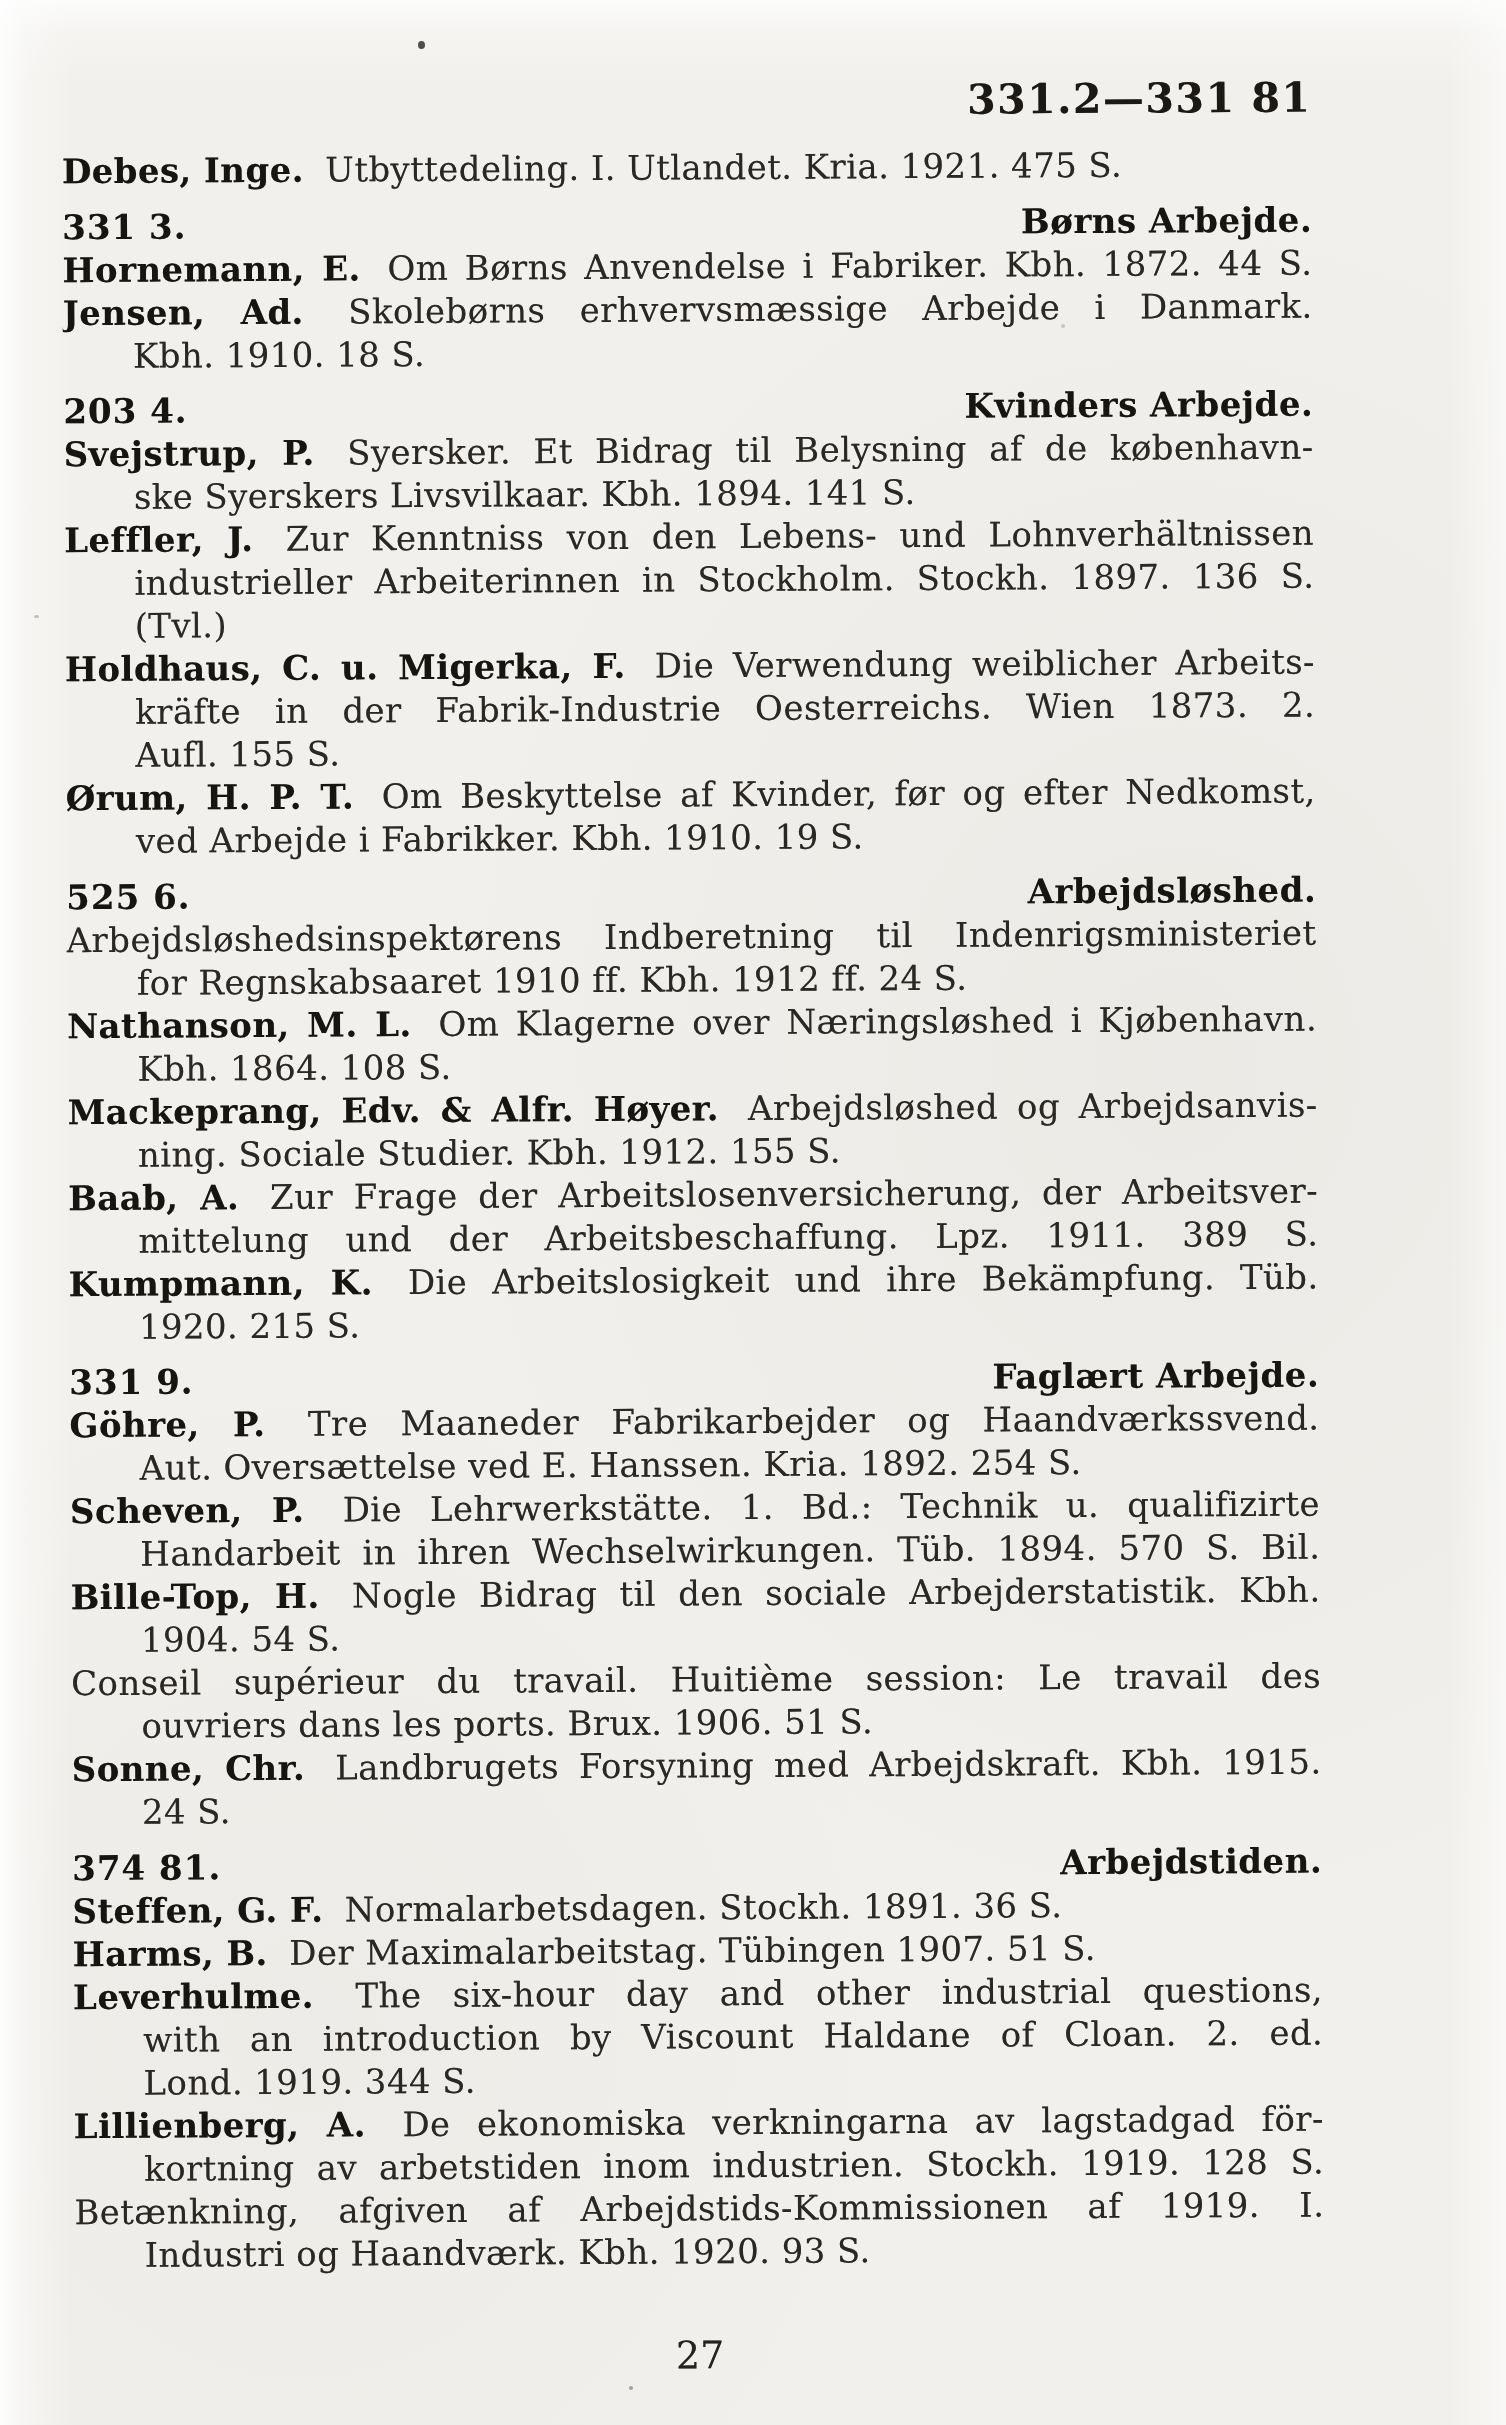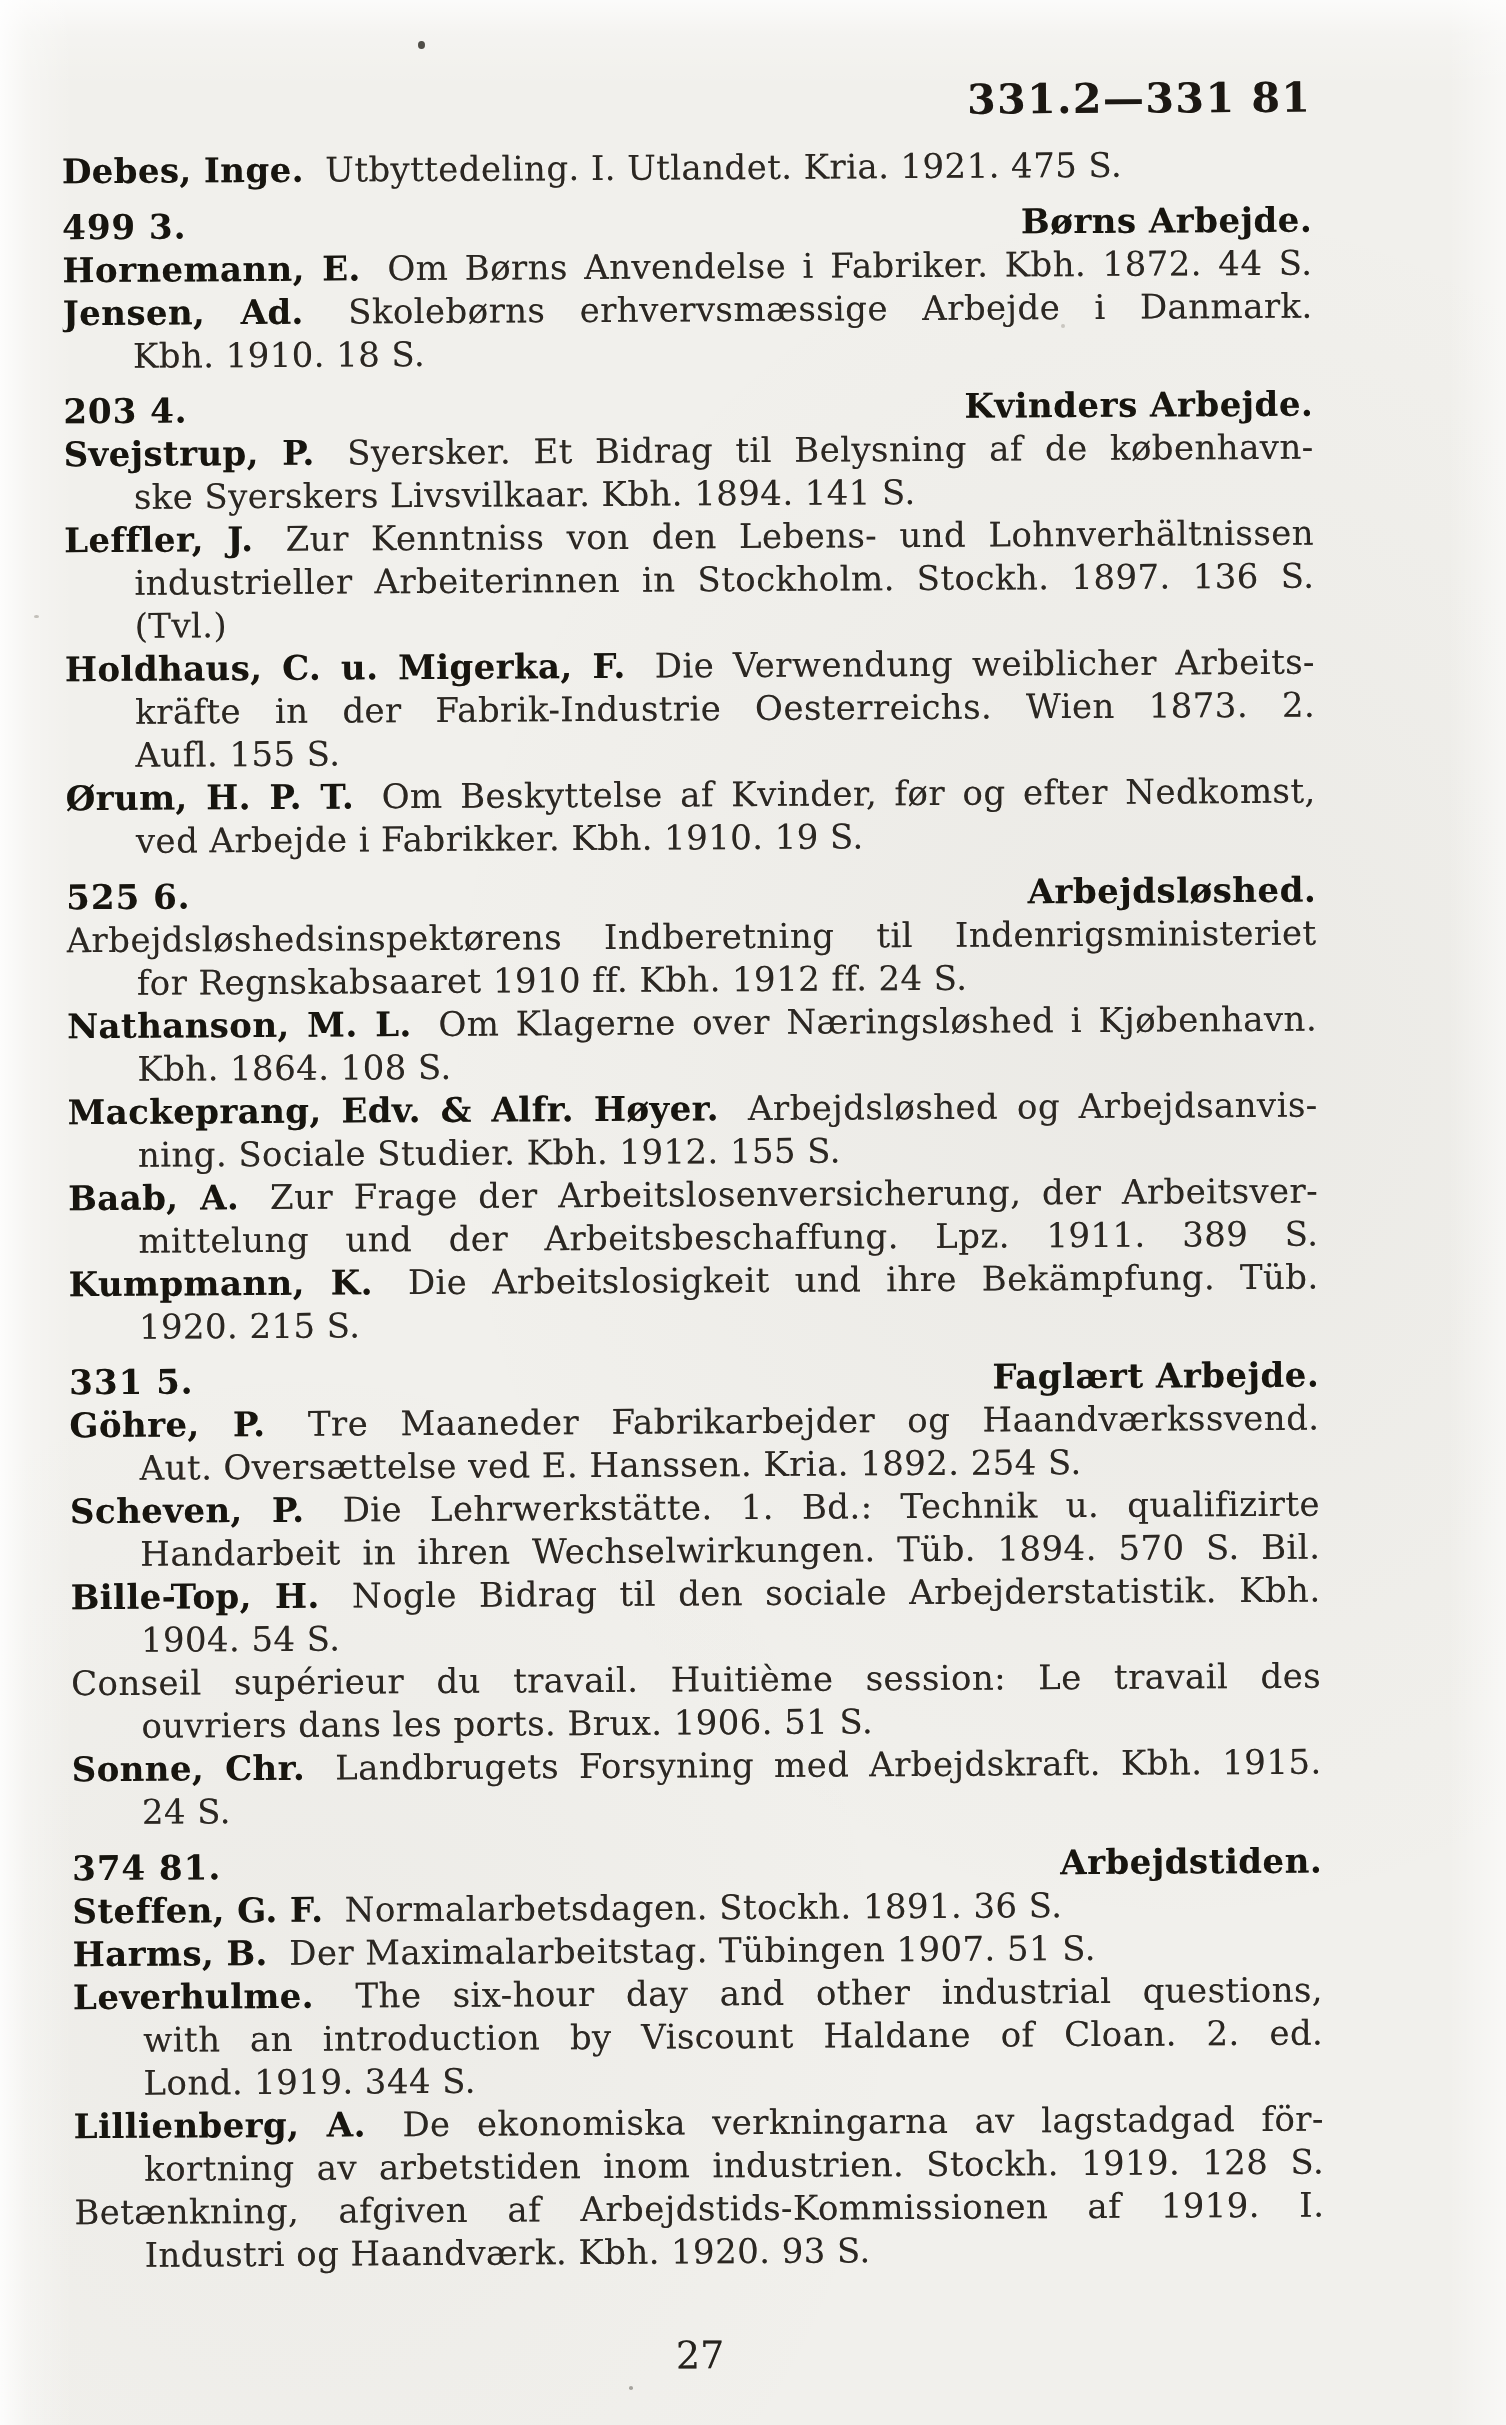--- a/index.html
+++ b/index.html
@@ -78,21 +78,21 @@
 </head>
 <body>
 
 <div class="page">
   <div class="content">
     <div class="range-header">331.2—331 81</div>
 
     <div class="text-block" id="text-block">
         <div class="line"><b class="lead">Debes, Inge.</b> <span class="rest">Utbyttedeling. I. Utlandet. Kria. 1921. 475 S.</span></div>
         <div class="line section">
-          <b class="sec-num">499 3.</b>
+          <b class="sec-num">331 3.</b>
           <b class="sec-title">Børns Arbejde.</b>
         </div>
         <div class="line justify"><b class="lead">Hornemann, E.</b> <span class="rest">Om Børns Anvendelse i Fabriker. Kbh. 1872. 44 S.</span></div>
         <div class="line justify"><b class="lead">Jensen, Ad.</b> <span class="rest">Skolebørns erhvervsmæssige Arbejde i Danmark.</span></div>
         <div class="line indent"><span class="rest">Kbh. 1910. 18 S.</span></div>
         <div class="line section">
           <b class="sec-num">203 4.</b>
           <b class="sec-title">Kvinders Arbejde.</b>
         </div>
         <div class="line justify"><b class="lead">Svejstrup, P.</b> <span class="rest">Syersker. Et Bidrag til Belysning af de københavn-</span></div>
@@ -113,21 +113,21 @@
         <div class="line indent"><span class="rest">for Regnskabsaaret 1910 ff. Kbh. 1912 ff. 24 S.</span></div>
         <div class="line justify"><b class="lead">Nathanson, M. L.</b> <span class="rest">Om Klagerne over Næringsløshed i Kjøbenhavn.</span></div>
         <div class="line indent"><span class="rest">Kbh. 1864. 108 S.</span></div>
         <div class="line justify"><b class="lead">Mackeprang, Edv. &amp; Alfr. Høyer.</b> <span class="rest">Arbejdsløshed og Arbejdsanvis-</span></div>
         <div class="line indent"><span class="rest">ning. Sociale Studier. Kbh. 1912. 155 S.</span></div>
         <div class="line justify"><b class="lead">Baab, A.</b> <span class="rest">Zur Frage der Arbeitslosenversicherung, der Arbeitsver-</span></div>
         <div class="line indent justify"><span class="rest">mittelung und der Arbeitsbeschaffung. Lpz. 1911. 389 S.</span></div>
         <div class="line justify"><b class="lead">Kumpmann, K.</b> <span class="rest">Die Arbeitslosigkeit und ihre Bekämpfung. Tüb.</span></div>
         <div class="line indent"><span class="rest">1920. 215 S.</span></div>
         <div class="line section">
-          <b class="sec-num">331 5.</b>
+          <b class="sec-num">331 9.</b>
           <b class="sec-title">Faglært Arbejde.</b>
         </div>
         <div class="line justify"><b class="lead">Göhre, P.</b> <span class="rest">Tre Maaneder Fabrikarbejder og Haandværkssvend.</span></div>
         <div class="line indent"><span class="rest">Aut. Oversættelse ved E. Hanssen. Kria. 1892. 254 S.</span></div>
         <div class="line justify"><b class="lead">Scheven, P.</b> <span class="rest">Die Lehrwerkstätte. 1. Bd.: Technik u. qualifizirte</span></div>
         <div class="line indent justify"><span class="rest">Handarbeit in ihren Wechselwirkungen. Tüb. 1894. 570 S. Bil.</span></div>
         <div class="line justify"><b class="lead">Bille-Top, H.</b> <span class="rest">Nogle Bidrag til den sociale Arbejderstatistik. Kbh.</span></div>
         <div class="line indent"><span class="rest">1904. 54 S.</span></div>
         <div class="line justify"><span class="rest">Conseil supérieur du travail. Huitième session: Le travail des</span></div>
         <div class="line indent"><span class="rest">ouvriers dans les ports. Brux. 1906. 51 S.</span></div>

